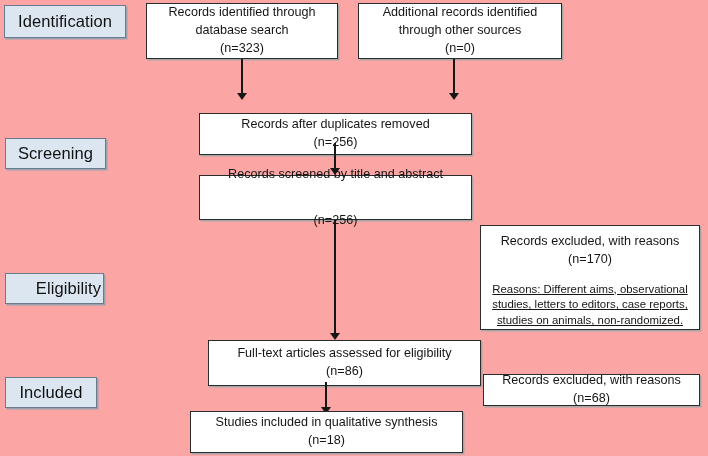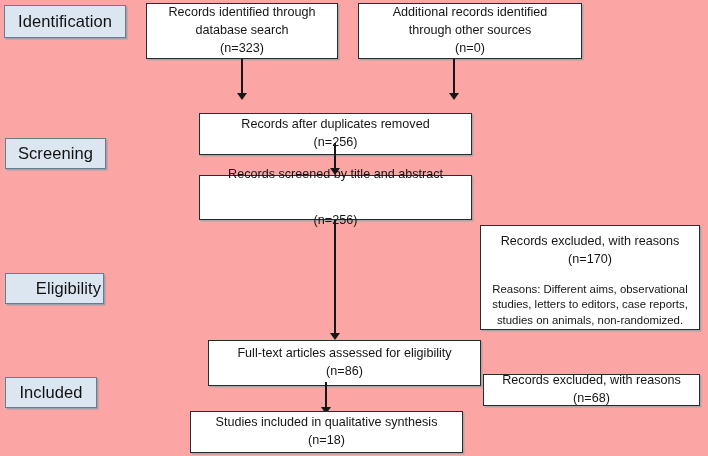--- a/index.html
+++ b/index.html
@@ -52,21 +52,21 @@
   }
   .flow-box .line { display: block; white-space: nowrap; }
   .flow-box.side-note { justify-content: flex-start; padding-top: 7px; }
   .flow-box .note-head { display: block; }
   .flow-box .note-body {
     display: block;
     margin-top: 13px;
     font-size: 11.4px;
     line-height: 1.38;
   }
-  .flow-box .note-body span { display: block; white-space: nowrap; }
+  .flow-box .note-body span { display: block; white-space: nowrap; text-decoration: underline; }
 
   
   .conn {
     position: absolute;
     background: #161616;
   }
   .conn.v { width: 2px; }
   .arrowhead {
     position: absolute;
     width: 0;
@@ -93,21 +93,21 @@
   <div class="stage-chip" style="left:5px;  top:377px; width:92px;  height:31px;">
     <span>Included</span>
   </div>
 
   <div class="flow-box" style="left:146px; top:3px; width:192px; height:56px;">
     <span class="line">Records identified through</span>
     <span class="line">database search</span>
     <span class="line">(n=323)</span>
   </div>
 
-  <div class="flow-box" style="left:358px; top:3px; width:224px; height:56px;">
+  <div class="flow-box" style="left:358px; top:3px; width:204px; height:56px;">
     <span class="line">Additional records identified</span>
     <span class="line">through other sources</span>
     <span class="line">(n=0)</span>
   </div>
 
   <div class="conn v" style="left:241px; top:59px; height:36px;"></div>
   <div class="arrowhead" style="left:237px; top:93px;"></div>
 
   <div class="conn v" style="left:453px; top:59px; height:36px;"></div>
   <div class="arrowhead" style="left:449px; top:93px;"></div>

